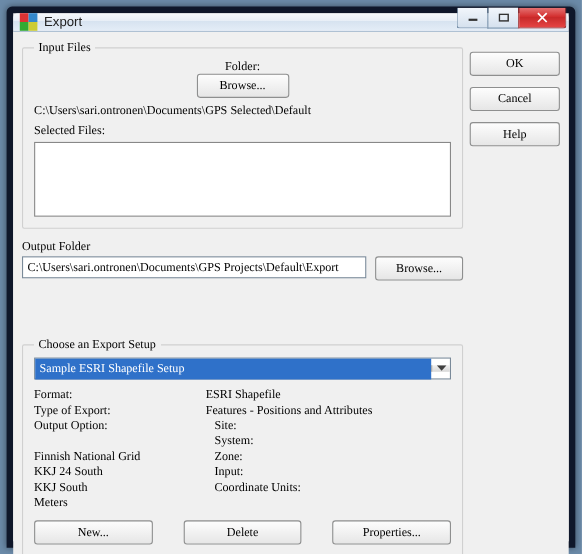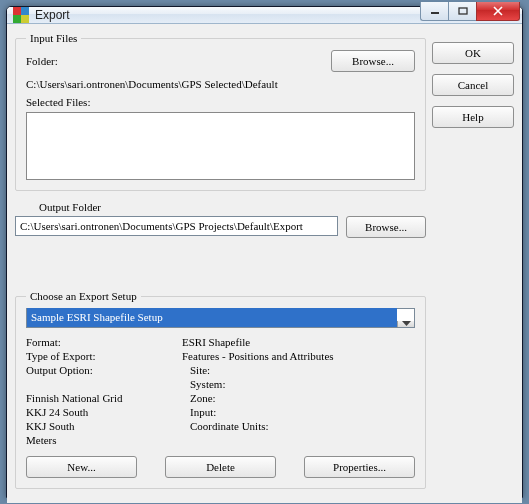--- a/index.html
+++ b/index.html
@@ -10,21 +10,21 @@
     background: #6b8aa8;
     width: 529px;
     height: 504px;
     overflow: hidden;
   }
   .window {
     position: absolute;
     left: 6px; top: 6px;
     width: 517px; height: 492px;
     background: #f0f0f0;
-    border: 1px solid #0f172a;
+    border: 6px solid #0f172a;
     border-radius: 5px 5px 0 0;
     box-shadow: 0 0 6px rgba(0,0,0,0.4);
     display: flex;
     flex-direction: column;
   }
   .titlebar {
     height: 28px;
     background: linear-gradient(to bottom, #f6f9fc 0%, #e7eef6 45%, #d7e3f0 46%, #e4edf7 100%);
     border-bottom: 1px solid #9fb6cc;
     display: flex;
@@ -104,39 +104,39 @@
   .side-col .btn { width: 100%; }
 
   .files-box {
     border: 1px solid #888;
     background: #fff;
     height: 68px;
     margin-top: 4px;
   }
 
   .output-block { margin: 4px 0 8px 0; }
-  .output-label { margin-bottom: 3px; margin-left: 24px; }
+  .output-label { margin-bottom: 3px; }
   .output-row { display: flex; gap: 8px; }
   input.text {
     flex: 1;
     height: 20px;
     border: 1px solid #7a8a99;
     background: #fff;
     font-family: inherit;
     font-size: 11px;
     padding: 0 4px;
     color: #000;
   }
 
   .combo {
     display: flex;
     height: 20px;
     border: 1px solid #7a8a99;
     background: #fff;
-    align-items: flex-end;
+    align-items: center;
     margin-bottom: 8px;
   }
   .combo .sel {
     flex: 1;
     background: #2f71c9;
     color: #fff;
     padding: 2px 4px;
     font-size: 11px;
     line-height: 15px;
     white-space: nowrap;
@@ -198,21 +198,21 @@
           </svg>
       </div>
     </div>
   </div>
 
   <div class="client">
     <div class="main-col">
 
       <fieldset class="group">
         <legend>Input Files</legend>
-        <div class="row" style="justify-content: space-between; align-items:center;">
+        <div class="row" style="justify-content: space-between; align-items:center;flex-direction:column;">
           <span class="label">Folder:</span>
           <button class="btn" style="min-width:84px;">Browse...</button>
         </div>
         <div class="path-text">C:\Users\sari.ontronen\Documents\GPS Selected\Default</div>
         <div class="label">Selected Files:</div>
         <div class="files-box"></div>
       </fieldset>
 
       <div class="output-block">
         <div class="label output-label">Output Folder</div>

